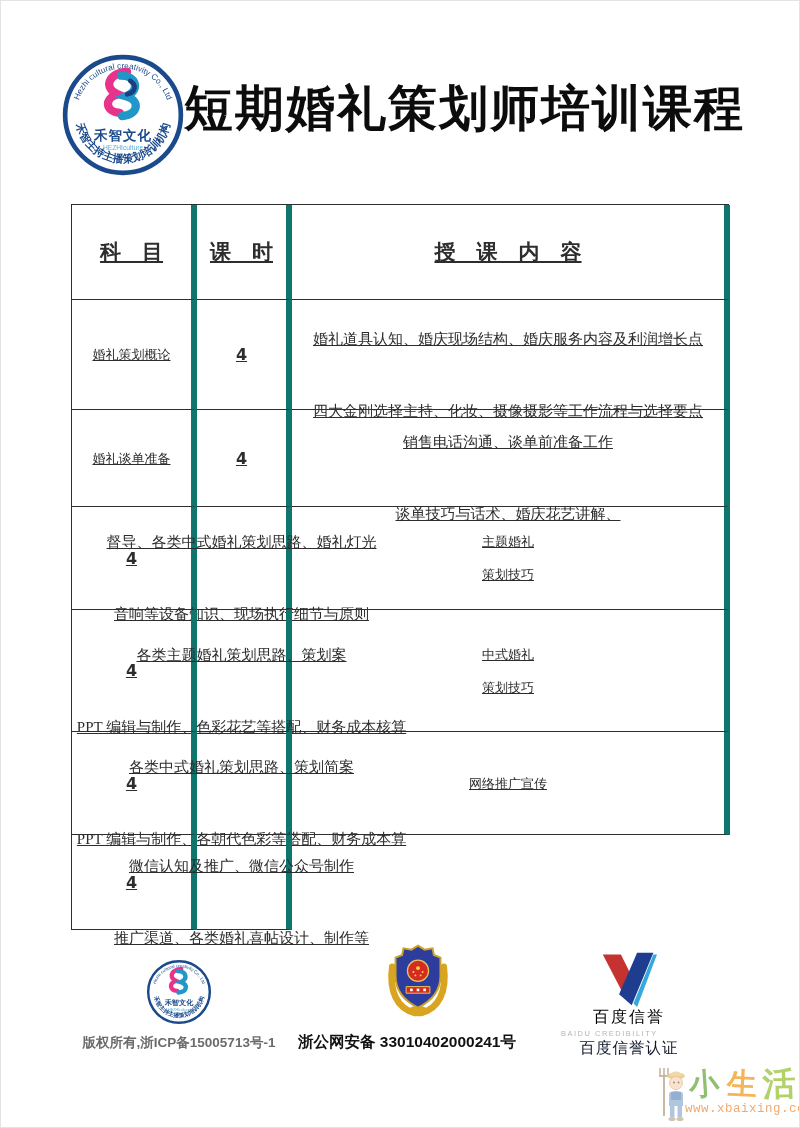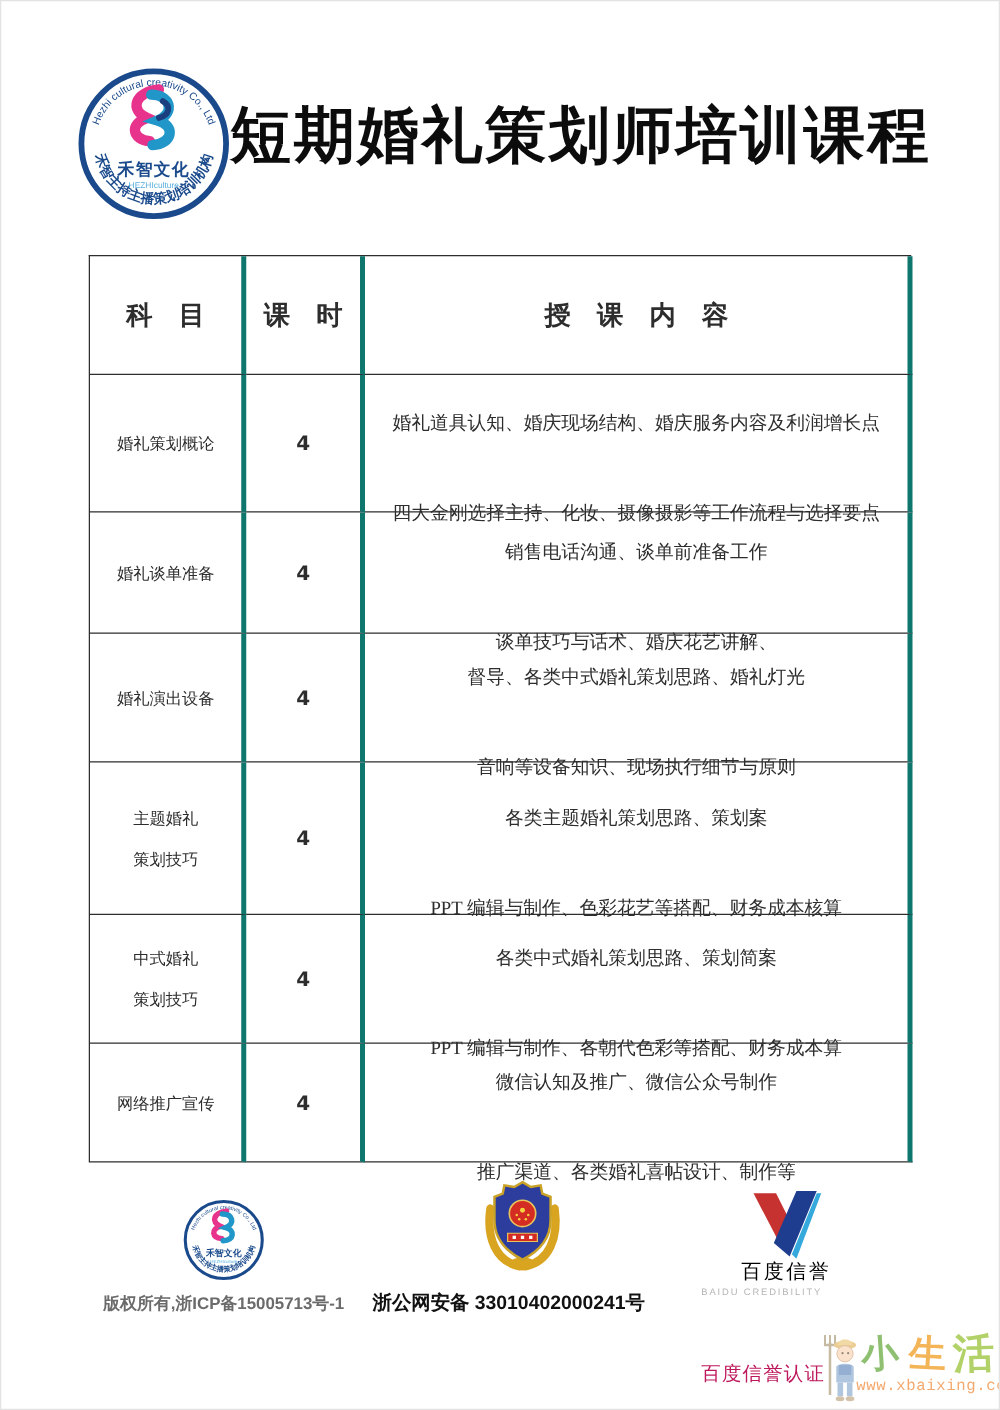--- a/index.html
+++ b/index.html
@@ -27,25 +27,26 @@
   
   .course-table {
     position: absolute; left: 70px; top: 203px; width: 658px;
     display: grid;
     grid-template-columns: 125px 95px 438px;
     grid-template-rows: 95px 110px 97px 103px 122px 103px 95px;
     border-top: 1px solid #2e2e2e;
     border-left: 1px solid #2e2e2e;
   }
   .cell {
-    border-right: 4px solid #0f766e;
+    border-right: 6px solid #0f766e;
     border-bottom: 1px solid #2e2e2e;
     display: flex; flex-direction: column;
     align-items: center; justify-content: center;
     color: #2d2d2d;
+    text-decoration: underline;
   }
   .h-cell { font-size: 21px; font-weight: 600; white-space: nowrap; }
   .subject-line { font-size: 13px; line-height: 33px; white-space: nowrap; }
   .hours-cell { font-family: "DejaVu Sans", sans-serif; font-size: 16px; font-weight: 600; }
   .content-line { font-size: 15px; line-height: 32px; white-space: nowrap; margin-top: 40px; }
 
   
   .hezhi-logo-sm { position: absolute; left: 145px; top: 958px; }
   .copyright-text {
     position: absolute; left: 68px; top: 1033px; width: 220px;
@@ -62,22 +63,22 @@
   .baidu-title {
     position: absolute; left: 560px; top: 1006px; width: 136px;
     text-align: center; font-size: 16px; color: #000000; letter-spacing: 2px; white-space: nowrap;
   }
   .baidu-subtitle {
     position: absolute; left: 560px; top: 1028px; width: 136px;
     text-align: left; font-family: "Liberation Sans", sans-serif;
     font-size: 7.5px; color: #b5b5b5; letter-spacing: 1.5px; white-space: nowrap;
   }
   .baidu-caption {
-    position: absolute; left: 560px; top: 1088px; width: 136px;
-    font-size: 15.5px; color: #be185d; letter-spacing: 1px; white-space: nowrap;
+    position: absolute; left: 560px; top: 1037px; width: 136px;
+    text-align: center; font-size: 15.5px; color: #0f172a; letter-spacing: 1px; white-space: nowrap;
   }
 
   
   .watermark { position: absolute; left: 658px; top: 1063px; width: 138px; height: 62px; }
   .wm-mascot { position: absolute; left: 0; top: 2px; }
   .wm-brand { position: absolute; left: 30px; top: 0; font-weight: 700; font-size: 30px; line-height: 40px; white-space: nowrap; opacity: 0.85; }
   .wm-brand span { display: inline-block; }
   .wm-brand .c1 { transform: rotate(-4deg); }
   .wm-brand .c2 { transform: rotate(3deg); }
   .wm-brand .c3 { transform: rotate(-2deg) scale(1.1); }
@@ -132,23 +133,20 @@
 
     <div class="cell">
       <div class="subject-line">婚礼谈单准备</div>
     </div>
     <div class="cell hours-cell">4</div>
     <div class="cell">
       <div class="content-line">销售电话沟通、谈单前准备工作</div>
       <div class="content-line">谈单技巧与话术、婚庆花艺讲解、</div>
     </div>
 
-    <div class="cell">
-      <div class="subject-line">婚礼演出设备</div>
-    </div>
     <div class="cell hours-cell">4</div>
     <div class="cell">
       <div class="content-line">督导、各类中式婚礼策划思路、婚礼灯光</div>
       <div class="content-line">音响等设备知识、现场执行细节与原则</div>
     </div>
 
     <div class="cell">
       <div class="subject-line">主题婚礼</div>
       <div class="subject-line">策划技巧</div>
     </div>

